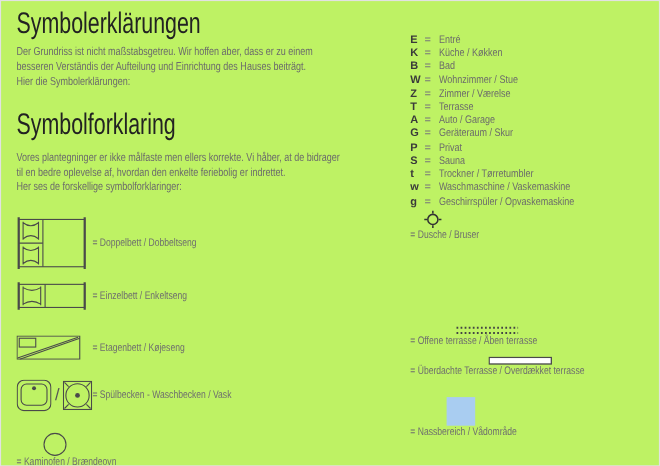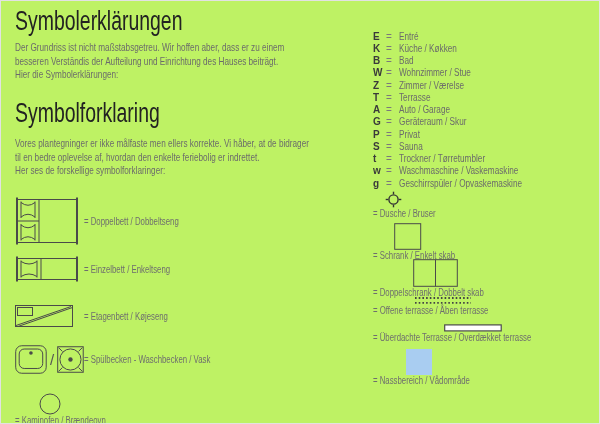--- a/index.html
+++ b/index.html
@@ -207,40 +207,21 @@
           <line x1="8.5" y1="0.7" x2="8.5" y2="3.2"></line>
           <line x1="8.5" y1="13.8" x2="8.5" y2="16.3"></line>
           <line x1="0.7" y1="8.5" x2="3.2" y2="8.5"></line>
           <line x1="13.8" y1="8.5" x2="16.3" y2="8.5"></line>
         </g>
       </svg>
     </div>
     <span class="lbl">= Dusche / Bruser</span>
   </div>
 
-  <div class="lrow right" style="top:222px;height:27px;">
-    <div class="symcell">
-      <svg width="28" height="27" viewBox="0 0 28 27" style="margin-left:1px;">
-        <rect class="stroke" x="0.7" y="0.7" width="26" height="25.6"></rect>
-      </svg>
-    </div>
-    <span class="lbl">= Schrank / Enkelt skab</span>
-  </div>
-
-  <div class="lrow right" style="top:258px;height:28px;">
-    <div class="symcell">
-      <svg width="45" height="28" viewBox="0 0 45 28" style="margin-left:1px;">
-        <g class="stroke">
-          <rect x="0.7" y="0.7" width="43.6" height="26.6"></rect>
-          <line x1="22.5" y1="0.7" x2="22.5" y2="27.3"></line>
-        </g>
-      </svg>
-    </div>
-    <span class="lbl">= Doppelschrank / Dobbelt skab</span>
-  </div>
+
 
   <div class="lrow right" style="top:295px;height:9px;">
     <div class="symcell">
       <svg width="58" height="9" viewBox="0 0 58 9">
         <g stroke="#444" stroke-width="1.8" stroke-dasharray="1.6 2.1">
           <line x1="1" y1="2" x2="57" y2="2"></line>
           <line x1="1" y1="6.8" x2="57" y2="6.8"></line>
         </g>
       </svg>
     </div>
@@ -249,21 +230,21 @@
 
   <div class="lrow right" style="top:323px;height:8px;">
     <div class="symcell">
       <svg width="58" height="8" viewBox="0 0 58 8" style="margin-left:2px;">
         <rect x="0.7" y="0.9" width="56.5" height="6" fill="#ffffff" stroke="#4a4a4a" stroke-width="1.2"></rect>
       </svg>
     </div>
     <span class="lbl">= Überdachte Terrasse / Overdækket terrasse</span>
   </div>
 
-  <div class="lrow right" style="top:348px;height:26px;">
+  <div class="lrow right" style="top:360px;height:26px;">
     <div class="symcell">
       <div class="sq" style="width: 26px; height: 26px; margin-left: 3px; background: rgb(169, 205, 241);"></div>
     </div>
     <span class="lbl">= Nassbereich / Vådområde</span>
   </div>
 
 
 </div>
 
 </body></html>

